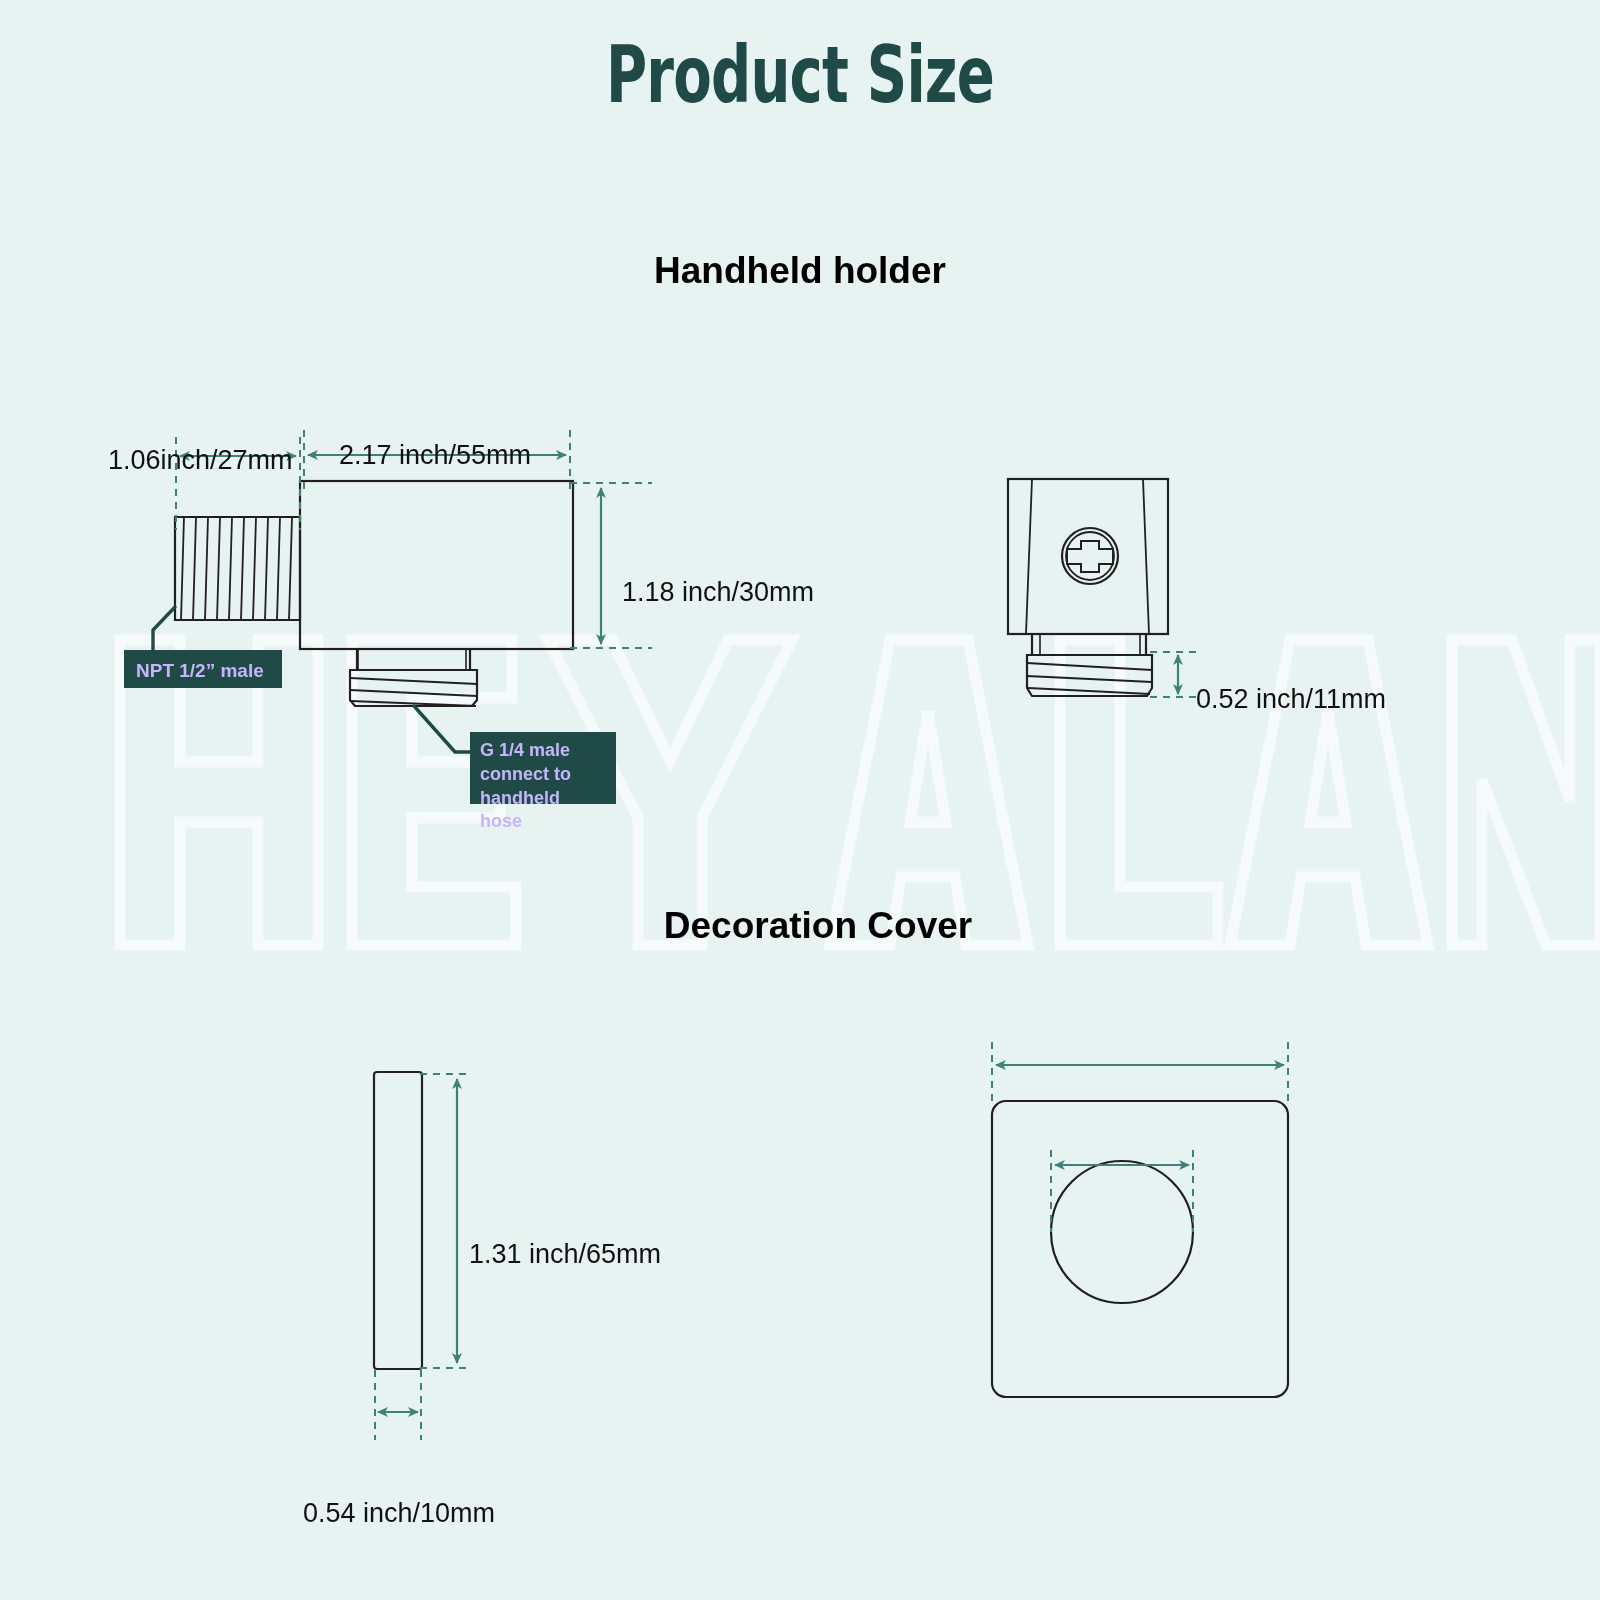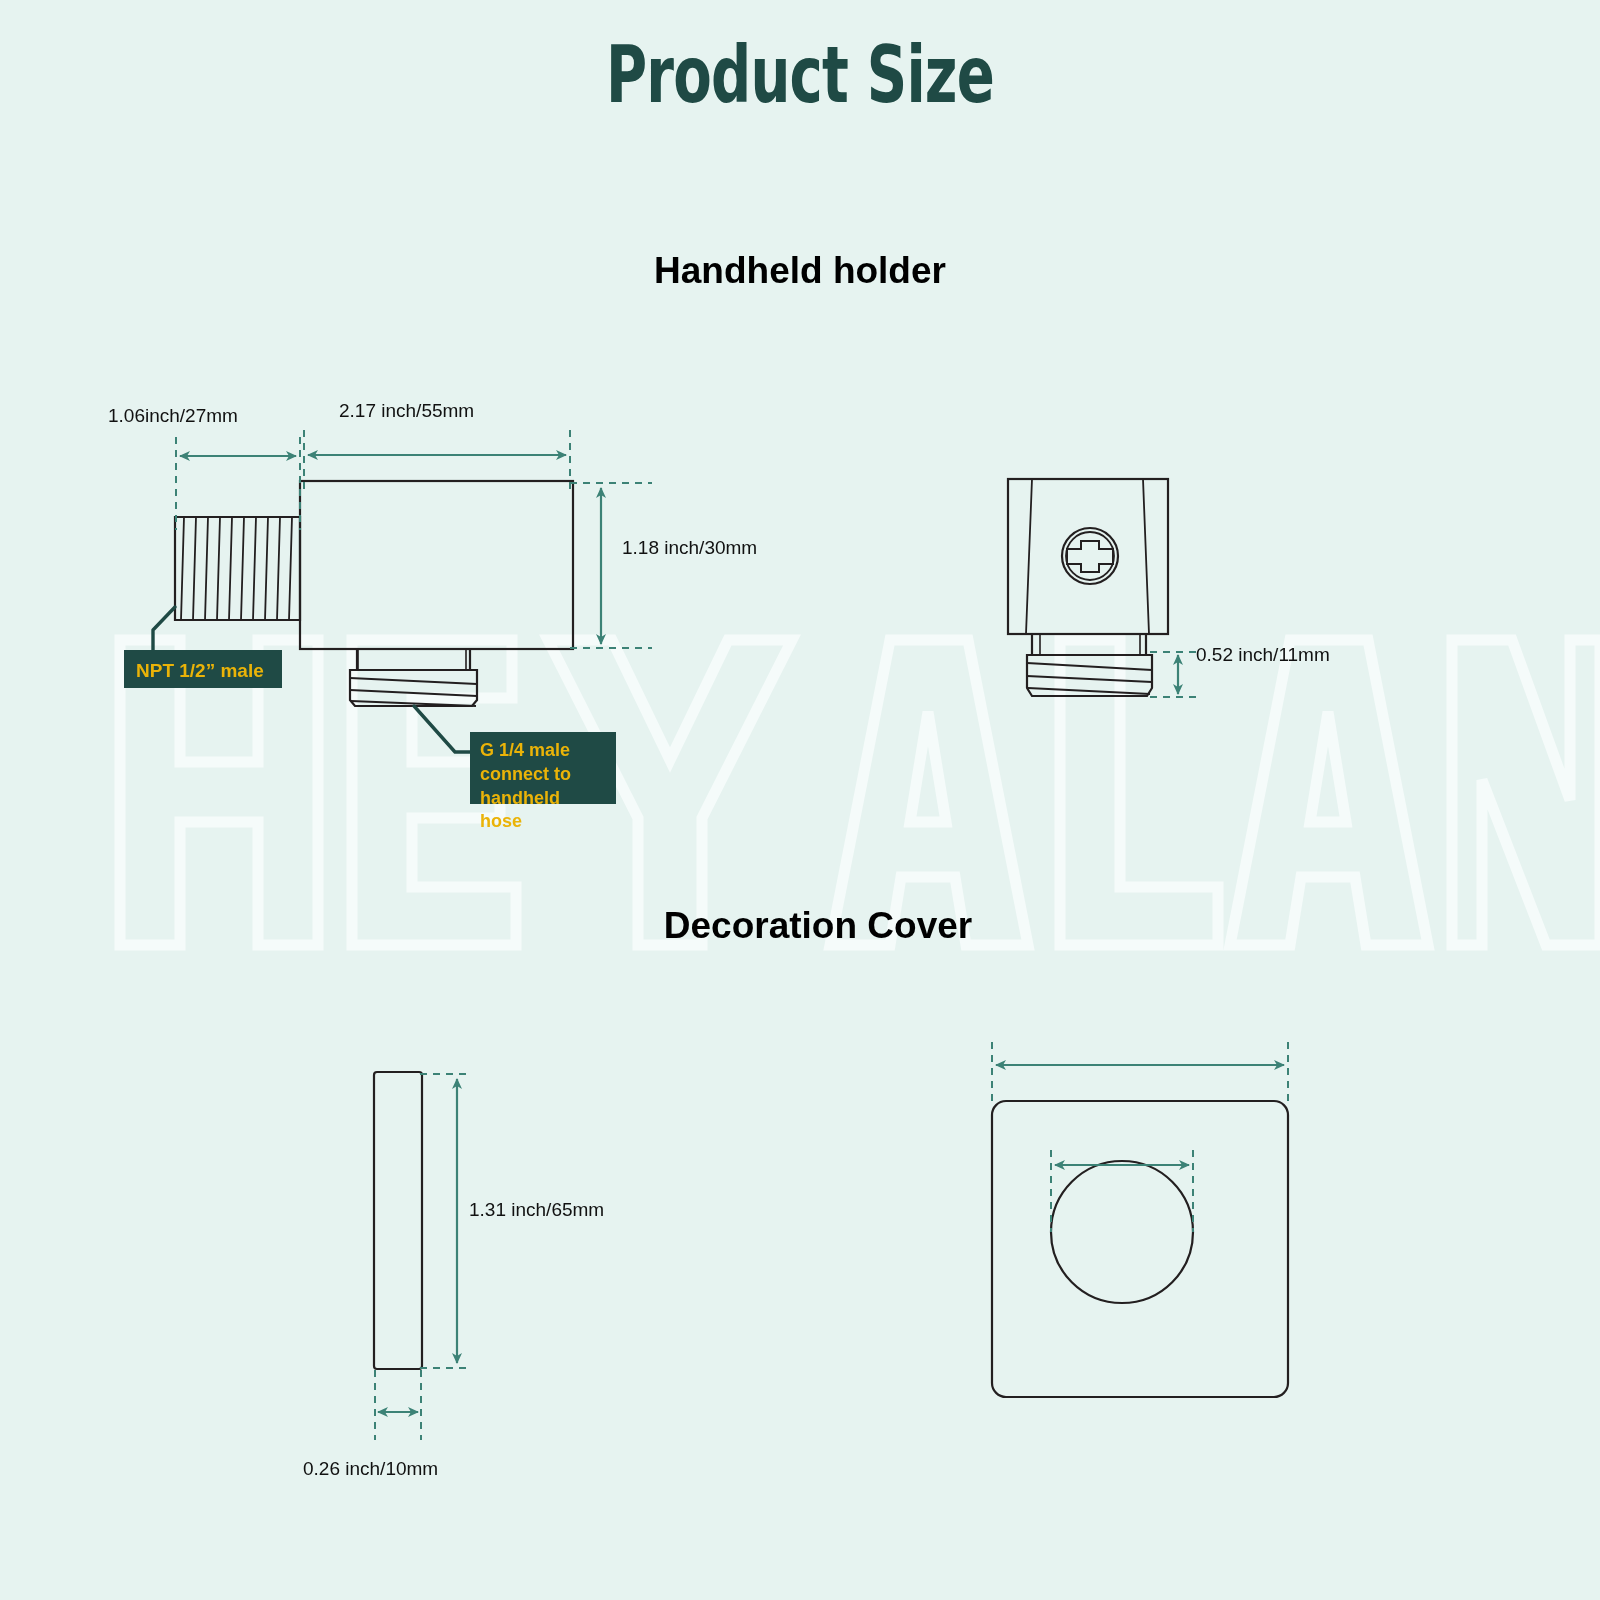--- a/index.html
+++ b/index.html
@@ -29,28 +29,29 @@
     font-family:"Liberation Sans",sans-serif;
     font-weight:bold;
     color:#000;
     white-space:nowrap;
   }
   #title-handheld{left:0;top:250px;width:1600px;text-align:center;font-size:37px;}
   #title-decor{left:0;top:905px;width:1600px;text-align:center;font-size:37px;padding-left:18px;}
   .dim-label{
     position:absolute;
     font-family:"Liberation Sans",sans-serif;
-    font-size:19px;
+    font-size:27px;
     color:#111;
     white-space:nowrap;
+    margin-top:40px;
   }
   .callout{
     position:absolute;
     background:#1f4a45;
-    color:#eab308;
+    color:#c4b5fd;
     font-family:"Liberation Sans",sans-serif;
     font-weight:bold;
     font-size:19px;
     line-height:1.32;
     padding:9px 14px;
     box-sizing:border-box;
     white-space:pre-line;
   }
   #callout-npt{left:124px;top:650px;width:158px;height:38px;padding:8px 12px;font-size:19px;}
   #callout-g12{left:470px;top:732px;width:146px;height:72px;padding:7px 10px;font-size:18px;}
@@ -199,21 +200,21 @@
   <div class="dim-label" style="left:108px;top:405px;">1.06inch/27mm</div>
 
   <div class="dim-label" style="left:339px;top:400px;text-align:right;">2.17 inch/55mm</div>
 
   <div class="dim-label" style="left:622px;top:537px;">1.18 inch/30mm</div>
 
   <div class="dim-label" style="left:1196px;top:644px;">0.52 inch/11mm</div>
 
   <div class="dim-label" style="left:469px;top:1199px;">1.31 inch/65mm</div>
 
-  <div class="dim-label" style="left:303px;top:1458px;">0.26 inch/10mm</div>
+  <div class="dim-label" style="left:303px;top:1458px;">0.54 inch/10mm</div>
 
   <div class="callout" id="callout-npt">NPT 1/2” male</div>
 
   <div class="callout" id="callout-g12">G 1/4 male
 connect to
 handheld hose</div>
 
 </div>
 
 </body></html>

